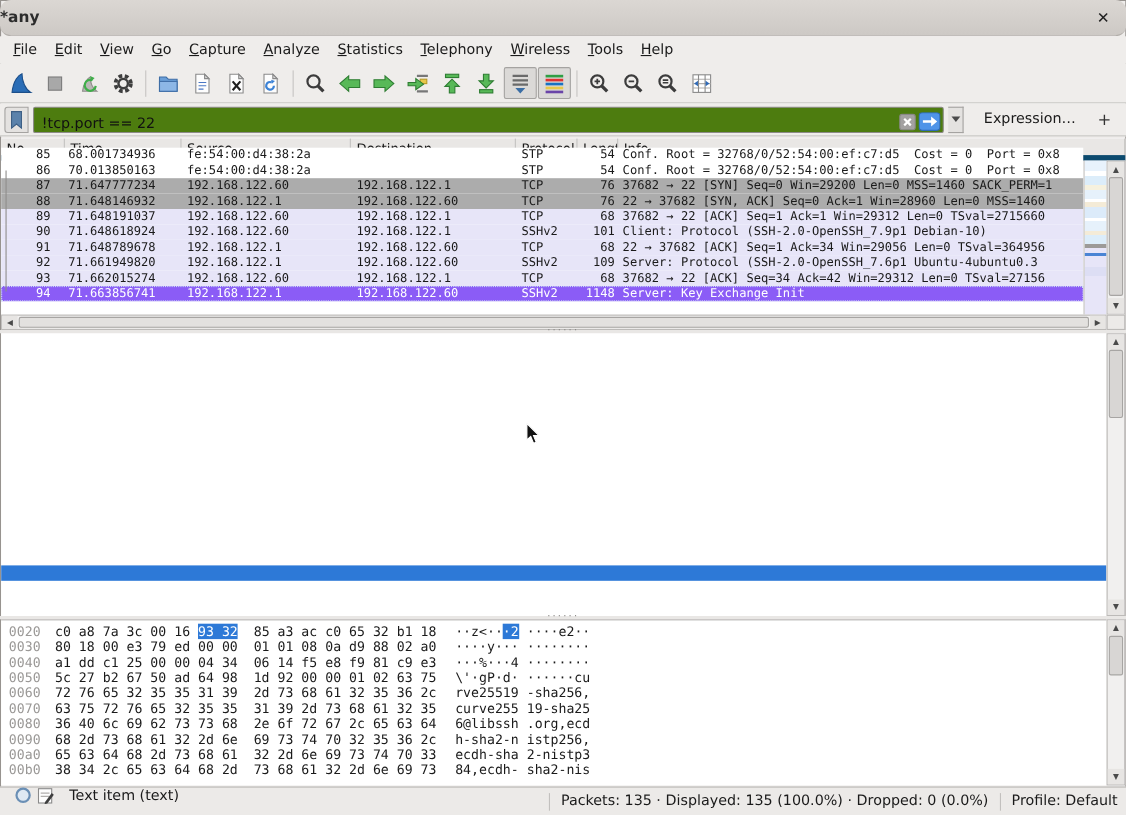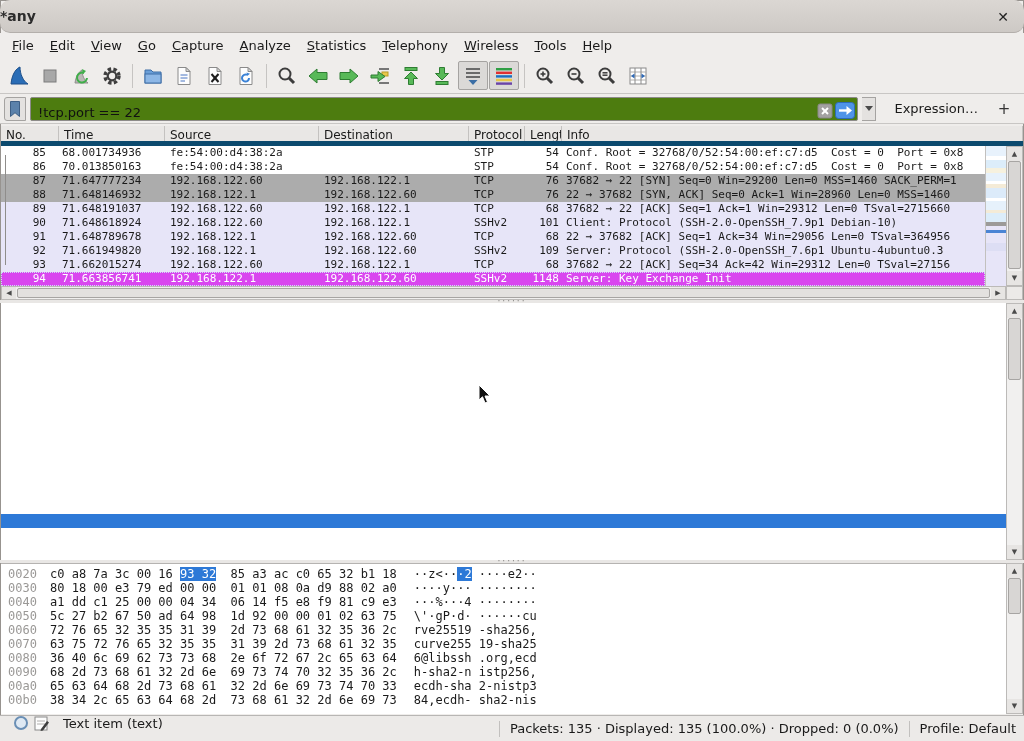--- a/index.html
+++ b/index.html
@@ -41,30 +41,30 @@
   .caret-down { width:0; height:0; border-left:4px solid transparent; border-right:4px solid transparent; border-top:5px solid #4a4a4a; }
   .expr-label { padding:0 10px 0 14px; font-size:13px; }
   .plus-btn { width:24px; text-align:center; font-size:15px; color:#333; }
 
   
   .plist { position:absolute; top:126px; left:1px; width:1022px; height:174px; background:#fff; }
   .phdr { height:20px; display:flex; background:#e9e7e5; border-bottom:5px solid #0c4a6e; font-size:12px; }
   .hcell { border-right:1px solid #c4c2c0; padding:2px 0 0 5px; white-space:nowrap; overflow:hidden; }
   .c-no{width:58px;} .c-time{width:106px;} .c-src{width:154px;} .c-dst{width:150px;}
   .c-proto{width:56px;} .c-len{width:37px;} .c-info{flex:1;}
-  .prows { position:absolute; top:20px; left:0; width:984px; height:140px; overflow:hidden;
+  .prows { position:absolute; top:8px; left:0; width:984px; height:140px; overflow:hidden;
     font-family:"DejaVu Sans Mono","Liberation Mono",monospace; font-size:11px; }
   .prow { height:14px; line-height:14px; display:flex; white-space:pre; }
   .prow span { overflow:hidden; }
   .p-no{width:58px;text-align:right;padding-right:13px;} .p-time{width:106px;padding-left:3px;}
   .p-src{width:154px;padding-left:5px;} .p-dst{width:150px;padding-left:5px;}
   .p-proto{width:56px;padding-left:5px;} .p-len{width:37px;text-align:right;padding-right:3px;}
   .p-info{flex:1;padding-left:4px;}
   .prow.white{background:#ffffff;} .prow.gray{background:#acacac;justify-content:flex-end;}
-  .prow.lav{background:#e7e5f8;} .prow.sel{background:#d946ef;color:#fff;outline:1px dotted #cfe0f5;outline-offset:-1px;}
+  .prow.lav{background:#e7e5f8;} .prow.sel{background:#8b5cf6;color:#fff;outline:1px dotted #cfe0f5;outline-offset:-1px;}
   .rel-line { position:absolute; left:4px; top:29px; width:1px; height:110px; background:#8f8d8b; }
   .minimap { position:absolute; top:20px; left:984px; width:21px; height:140px; border-left:1px solid #c2c0be;
     background:linear-gradient(to bottom,
       #e8f2fc 0%,#e8f2fc 7%,#ffffff 7%,#ffffff 10%,#dcedfa 10%,#dcedfa 16%,#f6f1de 16%,#f6f1de 19%,
       #e6f1fb 19%,#e6f1fb 25%,#ffffff 25%,#ffffff 27%,#f4ebd7 27%,#f4ebd7 30%,#dcebfa 30%,#dcebfa 37%,
       #ffffff 37%,#ffffff 39%,#e6f1fb 39%,#e6f1fb 46%,#f4ebd7 46%,#f4ebd7 48%,#dcedfa 48%,#dcedfa 54%,
       #9c9a98 54%,#9c9a98 57%,#e7e5f8 57%,#e7e5f8 60%,#4a84d4 60%,#4a84d4 62%,#e7e5f8 62%,#e7e5f8 69%,
       #dddef4 69%,#dddef4 75%,#e7e5f8 75%,#e7e5f8 100%); }
   
   .sb { background:#f1f0ef; border:1px solid #bcbab8; }

